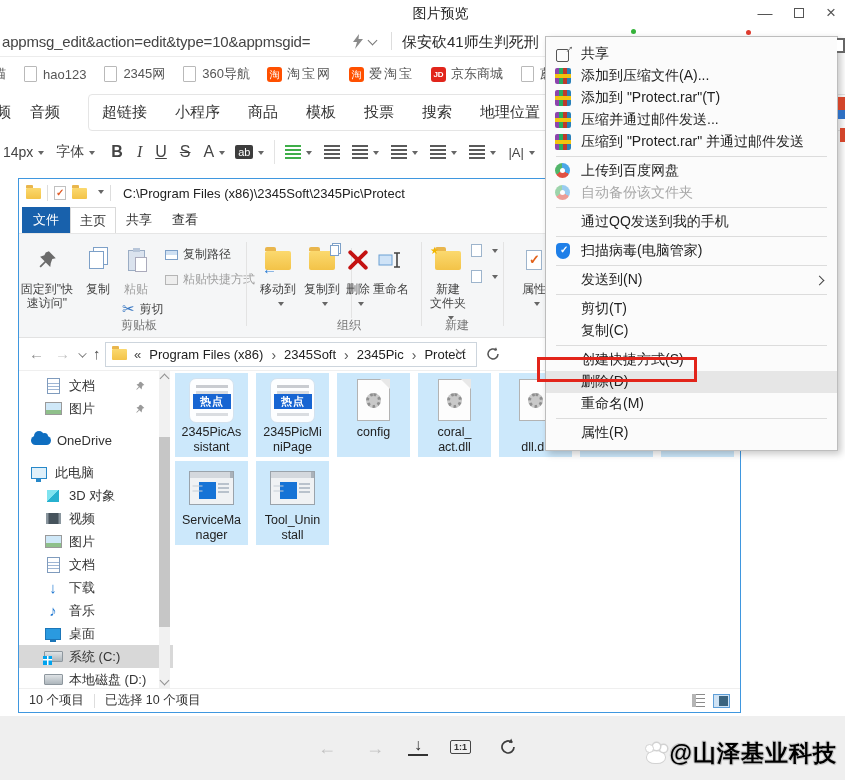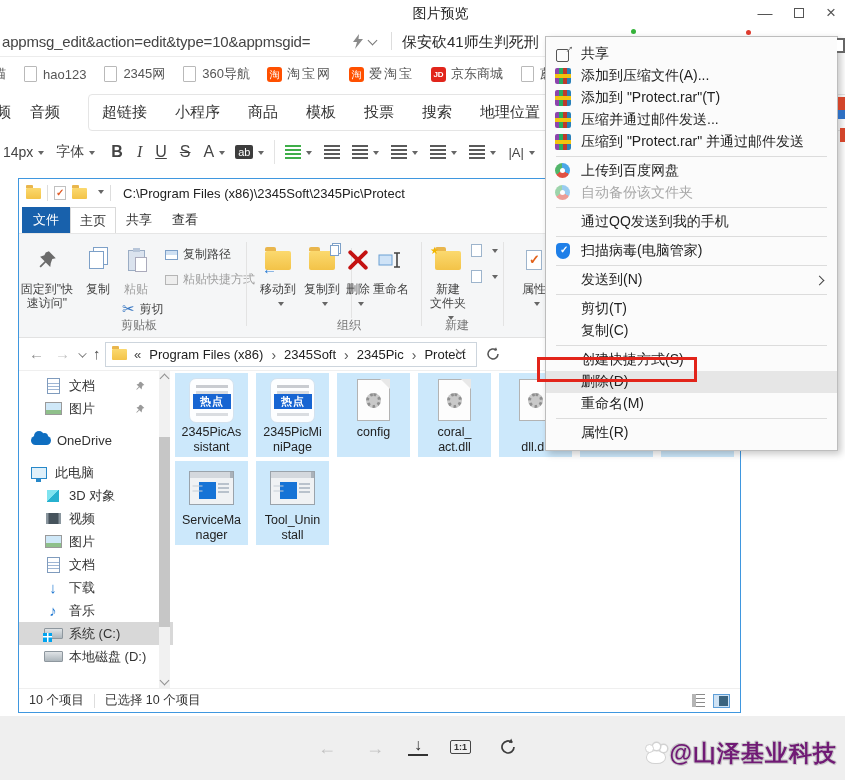--- a/index.html
+++ b/index.html
@@ -196,21 +196,21 @@
 
   
   .footer { position:absolute; top:716px; left:0; width:845px; height:64px; background:#efefef; }
   .ft-btn { position:absolute; top:22px; font-size:18px; color:#3c3c3c; }
   .ft-dis { color:#c2c2c2; }
   .dl-wrap { position:absolute; left:408px; top:20px; width:20px; text-align:center; border-bottom:2px solid #333; font-weight:bold; color:#333; font-size:16px; }
   .zoom11 { position:absolute; left:450px; top:24px; border:1.5px solid #444; border-radius:2px; font-size:9px; font-weight:bold; color:#333; padding:1px 3px; }
   .watermark { position:absolute; right:8px; top:22px; display:flex; align-items:center; gap:4px; }
   .wm-paw { width:20px; height:14px; background:#fff; border:1.5px solid #d2d2d2; border-radius:50% 50% 45% 45%; position:relative; margin-top:6px; }
   .wm-paw::before { content:""; position:absolute; left:-2px; top:-7px; width:7px; height:7px; border-radius:50%; background:#fff; border:1.5px solid #d2d2d2; box-shadow:7px -2px 0 -1px #fff, 7px -2px 0 0.5px #d2d2d2, 14px 0 0 -1px #fff, 14px 0 0 0.5px #d2d2d2; }
-  .wm-text { font-size:23px; font-weight:bold; color:#701a75; text-shadow:1px 0 #ccc,-1px 0 #ccc,0 1px #ccc,0 -1px #ccc,1px 1px #ccc,-1px -1px #ccc; letter-spacing:1px; }
+  .wm-text { font-size:23px; font-weight:bold; color:#000000; text-shadow:1px 0 #ccc,-1px 0 #ccc,0 1px #ccc,0 -1px #ccc,1px 1px #ccc,-1px -1px #ccc; letter-spacing:1px; }
 </style>
 </head>
 <body>
 
 <div class="titlebar">
   <div class="tb-title">图片预览</div>
   <div class="tb-btn tb-min">—</div>
   <div class="tb-btn tb-max"><i></i></div>
   <div class="tb-btn tb-close">×</div>
 </div>
@@ -561,20 +561,24 @@
           <div class="sb-row ic-down">
             <span class="sb-ic"></span>
             <span>下载</span>
           </div>
 
           <div class="sb-row ic-music">
             <span class="sb-ic"></span>
             <span>音乐</span>
           </div>
 
+          <div class="sb-row ic-desk">
+            <span class="sb-ic"></span>
+            <span>桌面</span>
+          </div>
 
           <div class="sb-row is-selected ic-cdrive">
             <span class="sb-ic">
               <span class="sb-extra"></span>
             </span>
             <span>系统 (C:)</span>
           </div>
 
           <div class="sb-row ic-ddrive">
             <span class="sb-ic"></span>

